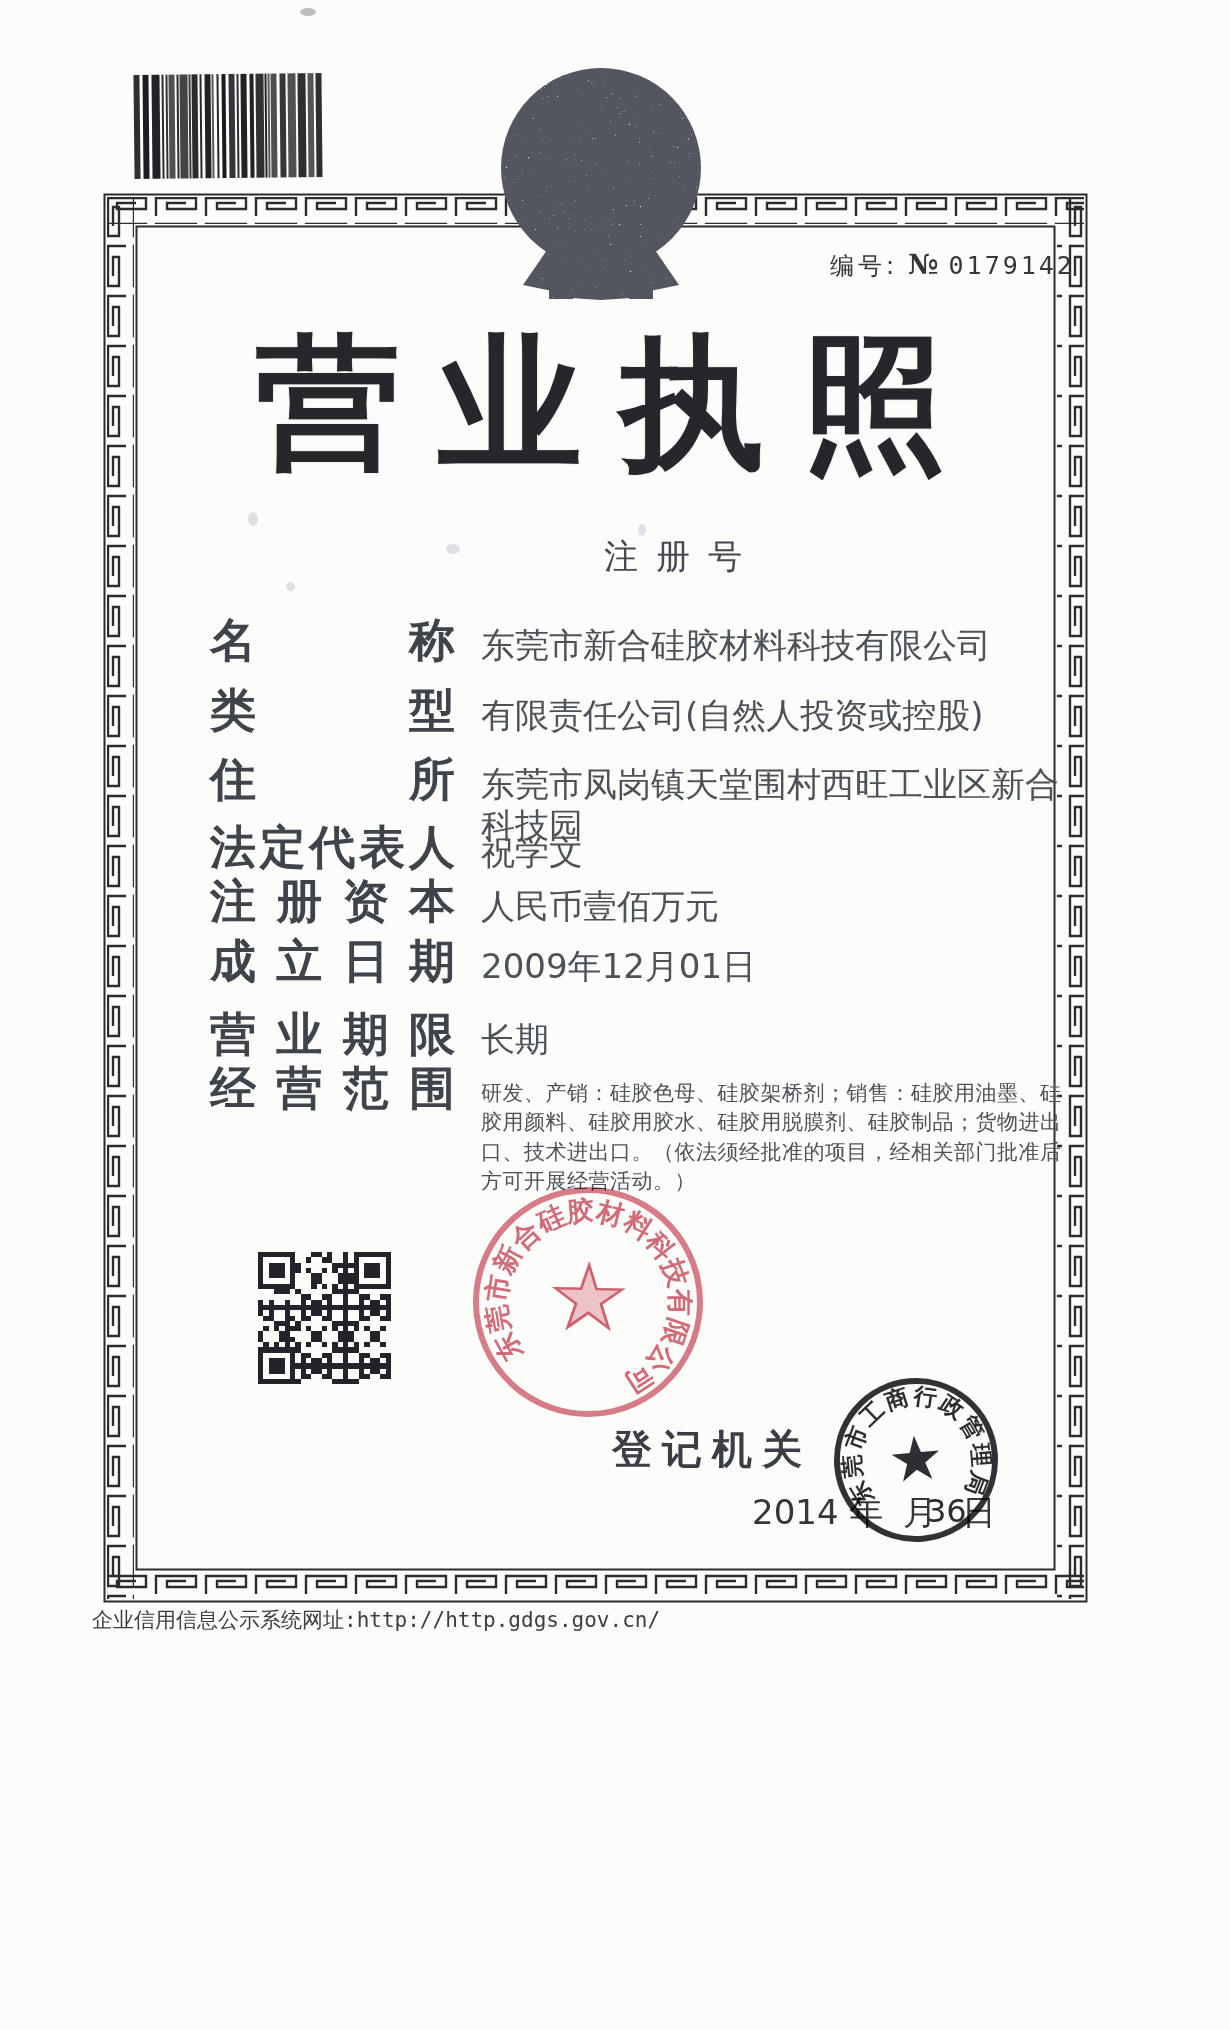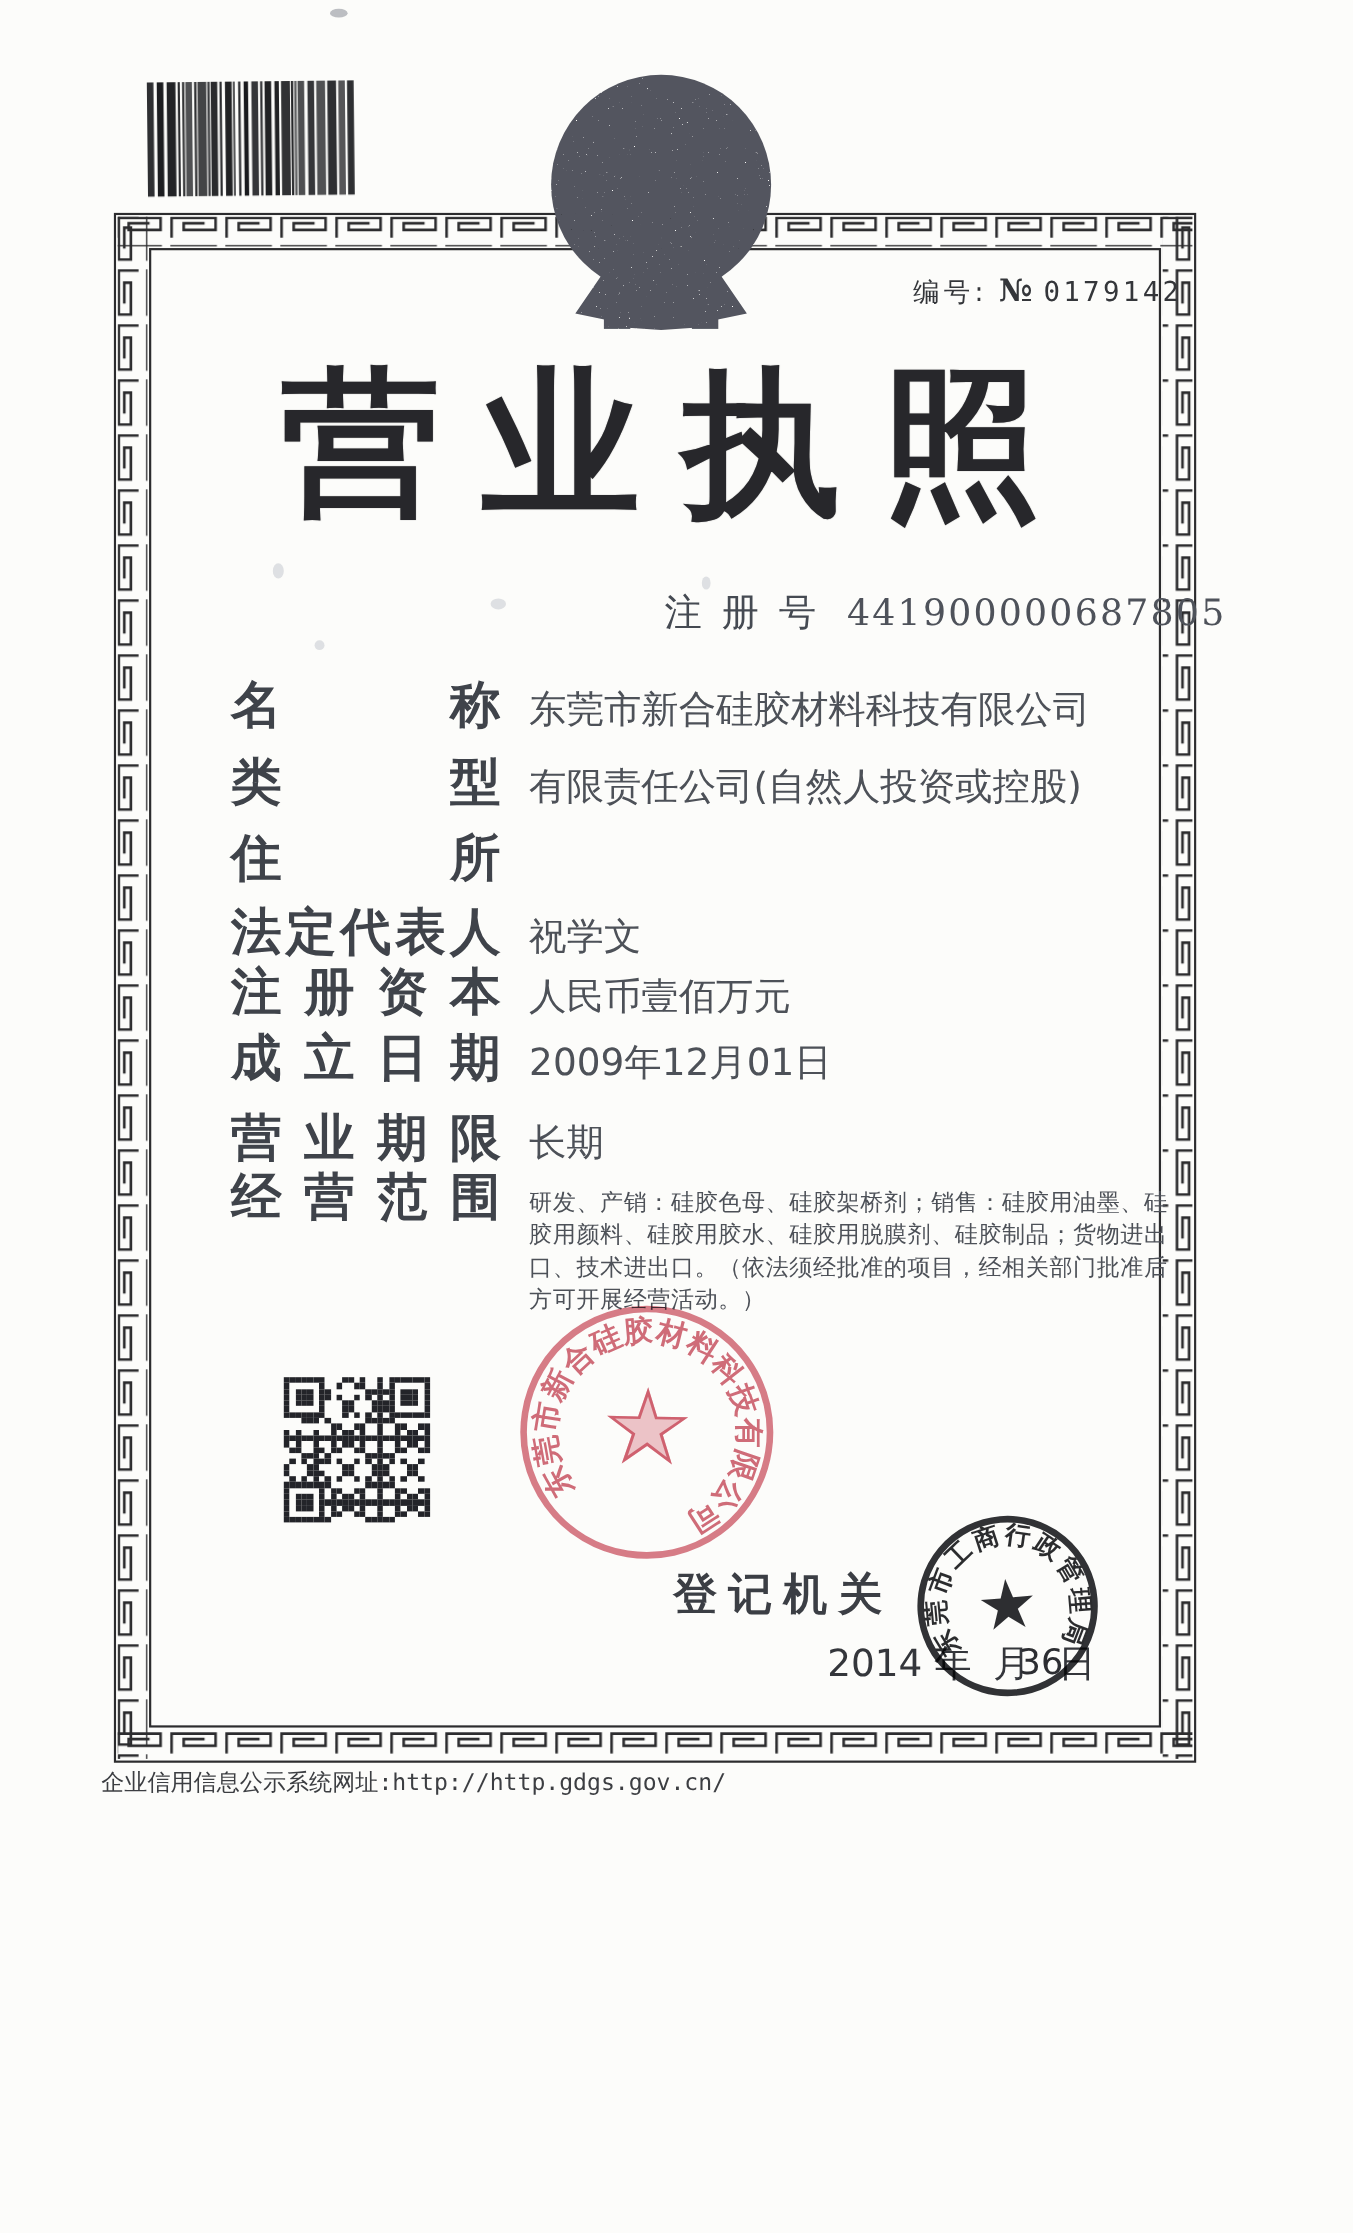--- a/index.html
+++ b/index.html
@@ -171,21 +171,20 @@
       <span>执</span>
       <span>照</span>
     </div>
 
   <div class="regline">
     <span class="reg-label">
         <span>注</span>
         <span>册</span>
         <span>号</span>
       </span>
-    <span class="reg-no">441900000687805</span>
   </div>
 
   <div class="frow r1">
     <span class="f-label">
         <span>名</span>
         <span>称</span>
       </span>
     <span class="f-value">东莞市新合硅胶材料科技有限公司</span>
   </div>
   <div class="frow r2">
@@ -193,20 +192,21 @@
         <span>类</span>
         <span>型</span>
       </span>
     <span class="f-value">有限责任公司(自然人投资或控股)</span>
   </div>
   <div class="frow r3">
     <span class="f-label">
         <span>住</span>
         <span>所</span>
       </span>
+    <span class="f-value">东莞市凤岗镇天堂围村西旺工业区新合科技园</span>
   </div>
   <div class="frow r4">
     <span class="f-label">
         <span>法</span>
         <span>定</span>
         <span>代</span>
         <span>表</span>
         <span>人</span>
       </span>
     <span class="f-value">祝学文</span>

